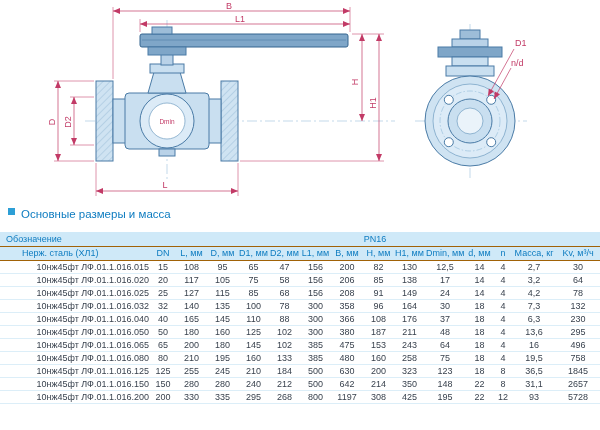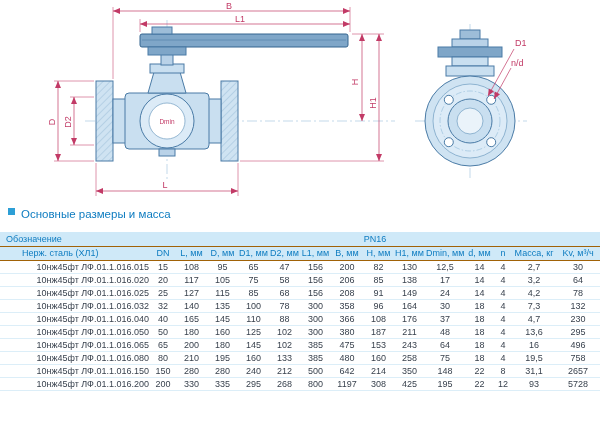--- a/index.html
+++ b/index.html
@@ -267,21 +267,21 @@
           <td>145</td>
           <td>110</td>
           <td>88</td>
           <td>300</td>
           <td>366</td>
           <td>108</td>
           <td>176</td>
           <td>37</td>
           <td>18</td>
           <td>4</td>
-          <td>4,7</td>
+          <td>6,3</td>
           <td>230</td>
         </tr>
         <tr>
           <td>10нж45фт ЛФ.01.1.016.050</td>
           <td>50</td>
           <td>180</td>
           <td>160</td>
           <td>125</td>
           <td>102</td>
           <td>300</td>
@@ -320,20 +320,37 @@
           <td>133</td>
           <td>385</td>
           <td>480</td>
           <td>160</td>
           <td>258</td>
           <td>75</td>
           <td>18</td>
           <td>4</td>
           <td>19,5</td>
           <td>758</td>
+        </tr>
+        <tr>
+          <td>10нж45фт ЛФ.01.1.016.125</td>
+          <td>125</td>
+          <td>255</td>
+          <td>245</td>
+          <td>210</td>
+          <td>184</td>
+          <td>500</td>
+          <td>630</td>
+          <td>200</td>
+          <td>323</td>
+          <td>123</td>
+          <td>18</td>
+          <td>8</td>
+          <td>36,5</td>
+          <td>1845</td>
         </tr>
         <tr>
           <td>10нж45фт ЛФ.01.1.016.150</td>
           <td>150</td>
           <td>280</td>
           <td>280</td>
           <td>240</td>
           <td>212</td>
           <td>500</td>
           <td>642</td>

